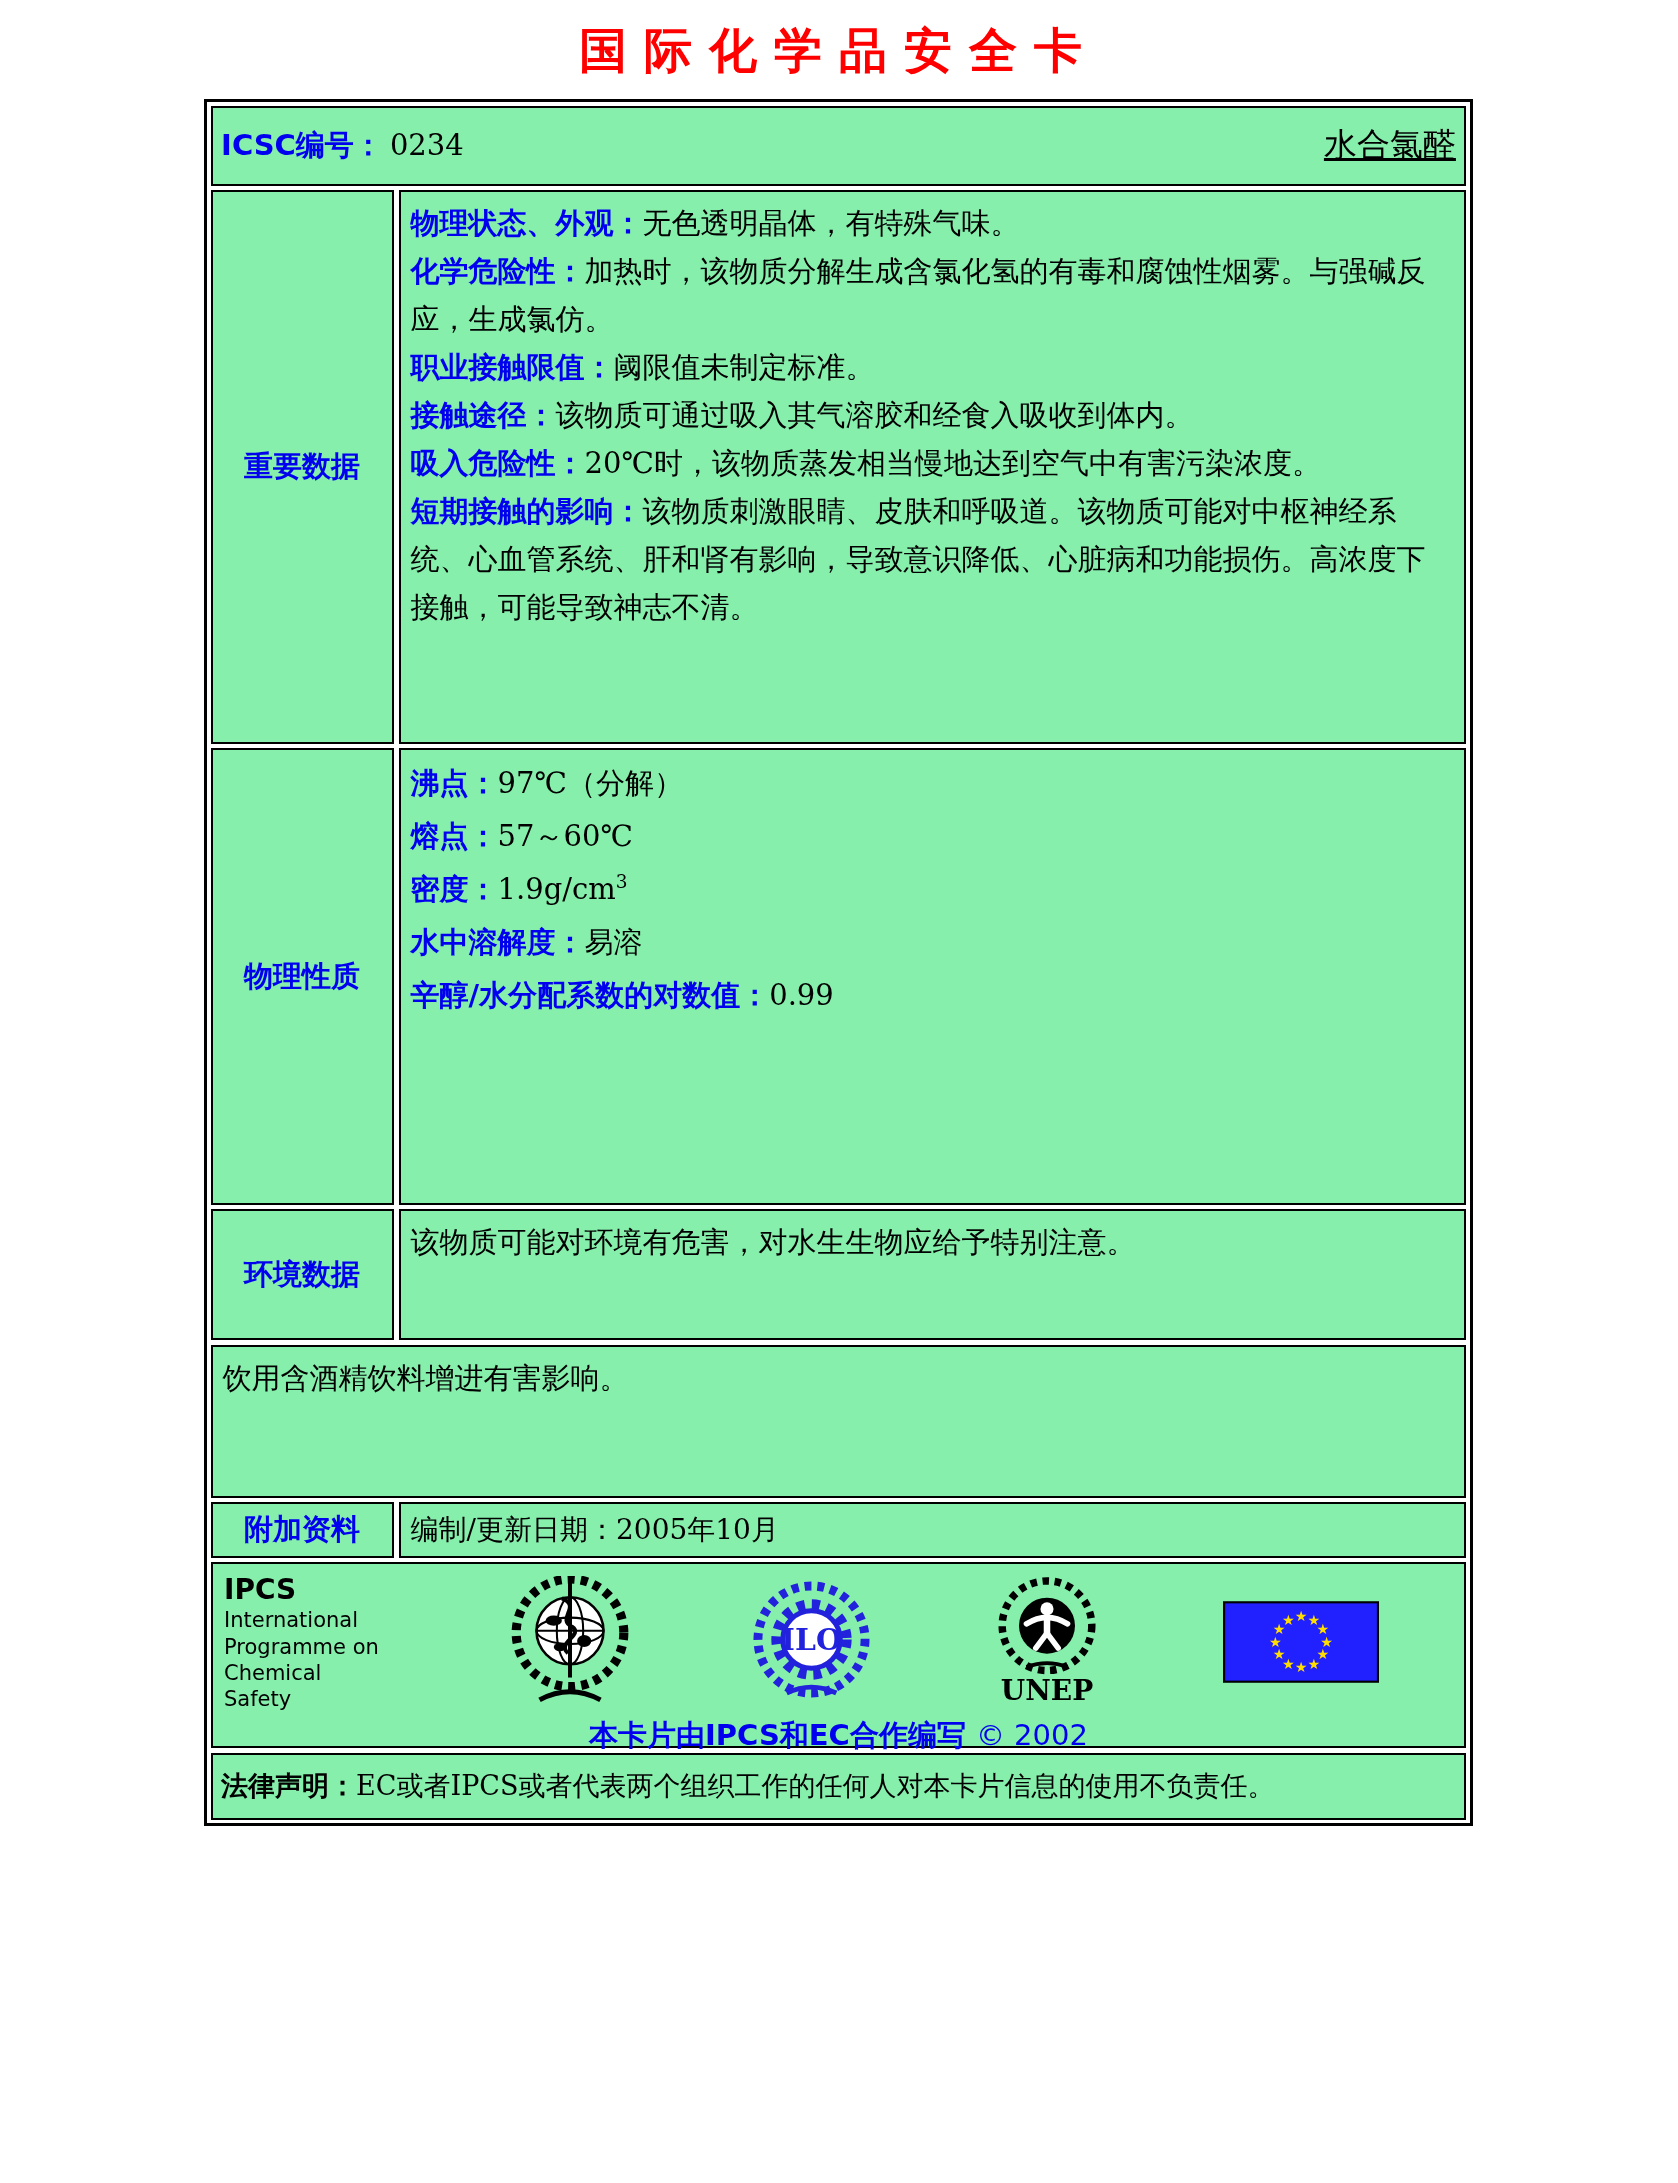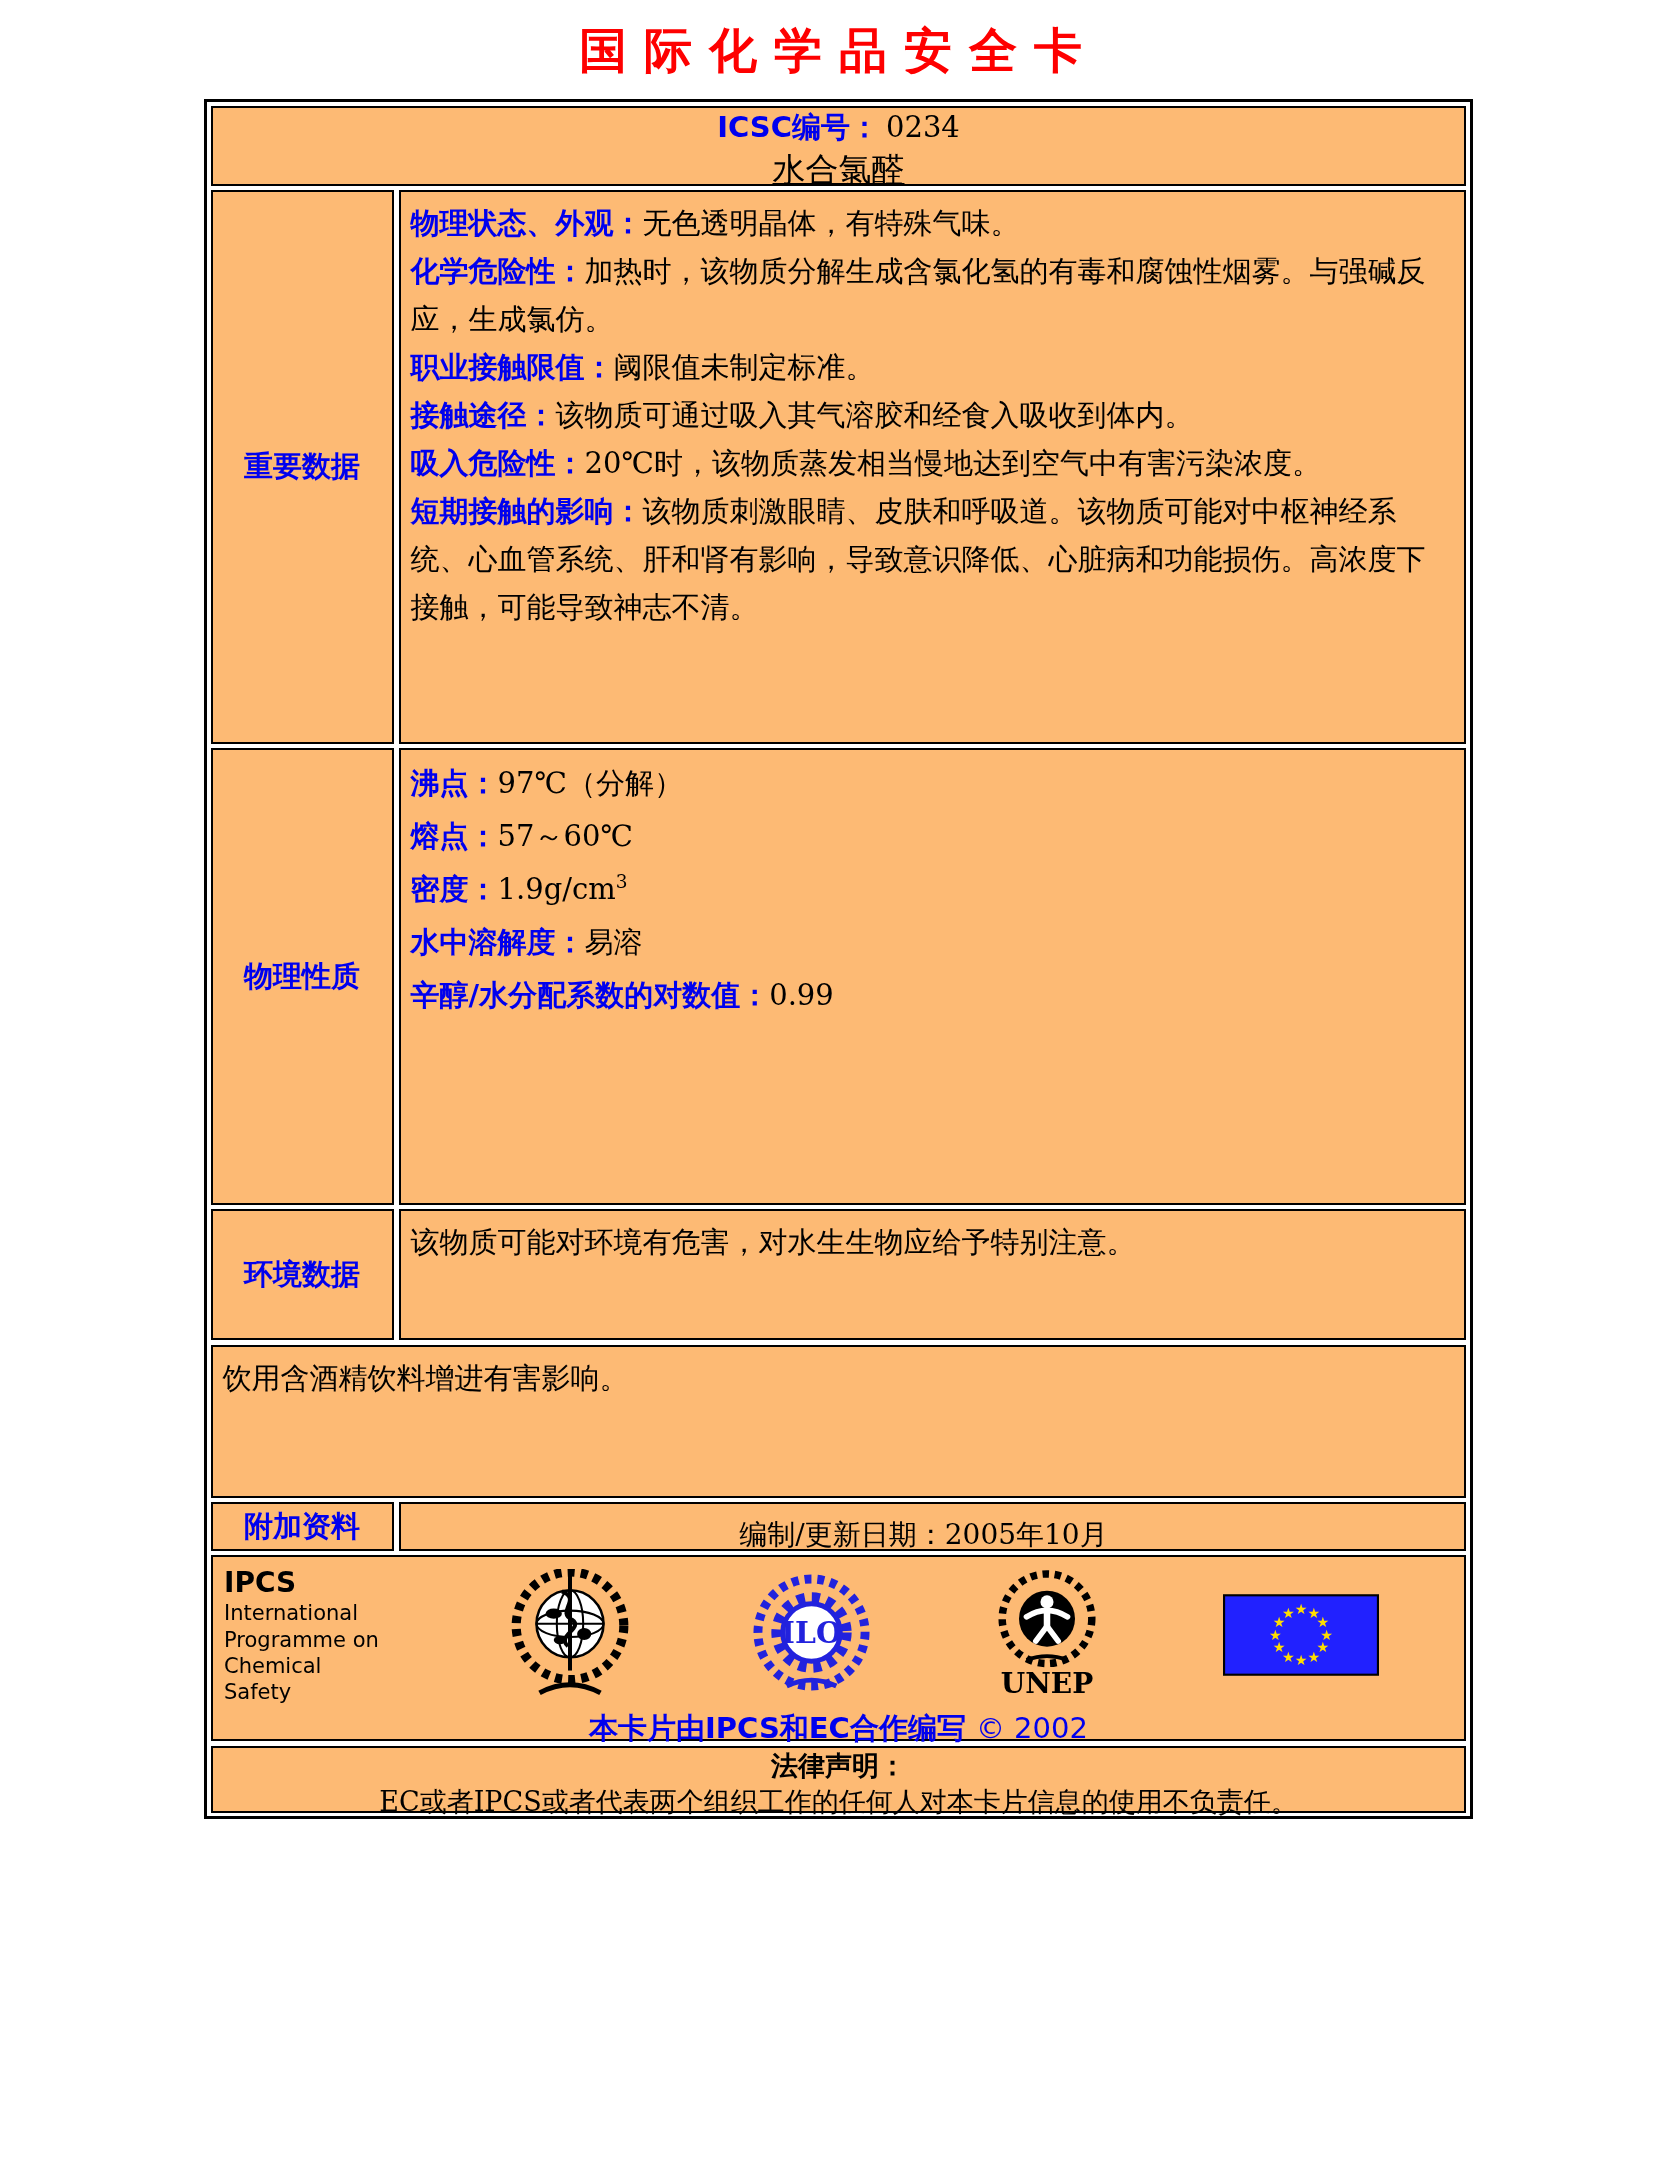--- a/index.html
+++ b/index.html
@@ -3,29 +3,29 @@
 <meta charset="utf-8">
 <style>
   html,body{margin:0;padding:0;background:#fff;width:1678px;height:2183px;overflow:hidden;}
   body{font-family:"DejaVu Sans","Liberation Sans",sans-serif;color:#000;}
   .page{position:relative;width:1678px;height:2183px;background:#fff;}
   .title{margin:21px 0 0 0;text-align:center;color:#fe0000;font-size:48px;line-height:58px;
          font-weight:bold;letter-spacing:17px;font-family:"DejaVu Serif","Liberation Serif",serif;}
   .tbl{margin:20px 0 0 204px;width:1269px;border:3.6px solid #000;padding:3.6px;box-sizing:border-box;background:#fff;}
   .row{display:flex;gap:5px;margin-bottom:4.3px;}
   .row:last-child{margin-bottom:0;}
-  .cell{border:2.8px solid #000;box-sizing:border-box;background:#fdba74;flex-direction:column;}
+  .cell{border:2.8px solid #000;box-sizing:border-box;background:#86efac;}
   .full{flex:1;}
   
   .r1 .cell{height:80px;}
   .r2 .cell{height:554px;}
   .r3 .cell{height:457px;}
   .r4 .cell{height:131px;}
   .r5 .cell{height:153px;}
-  .r6 .cell{height:49px;}
+  .r6 .cell{height:56px;}
   .r7 .cell{height:186px;}
   .r8 .cell{height:67px;}
   .header-cell{display:flex;justify-content:space-between;align-items:center;padding:0 8.5px;}
   .blue{color:#0000ee;font-weight:bold;}
   .icsc-label{font-size:29px;}
   .icsc-number{font-size:29px;font-family:"DejaVu Serif","Liberation Serif",serif;margin-left:7px;}
   .chem-name{font-size:33px;font-family:"DejaVu Serif","Liberation Serif",serif;text-decoration:underline;}
   .label-cell{width:183px;flex:none;display:flex;align-items:center;justify-content:center;
               color:#0000ee;font-weight:bold;font-size:29px;text-align:center;}
   .content-cell{flex:1;padding:7px 28px 7px 10px;font-size:29px;line-height:48px;

